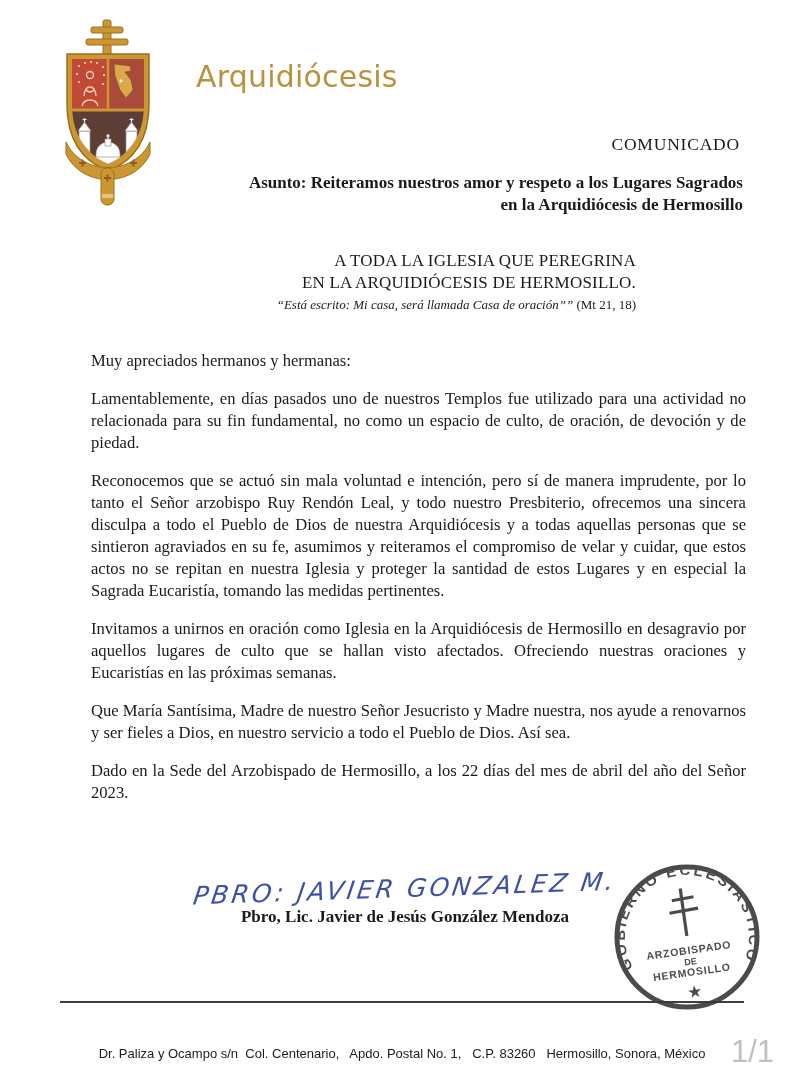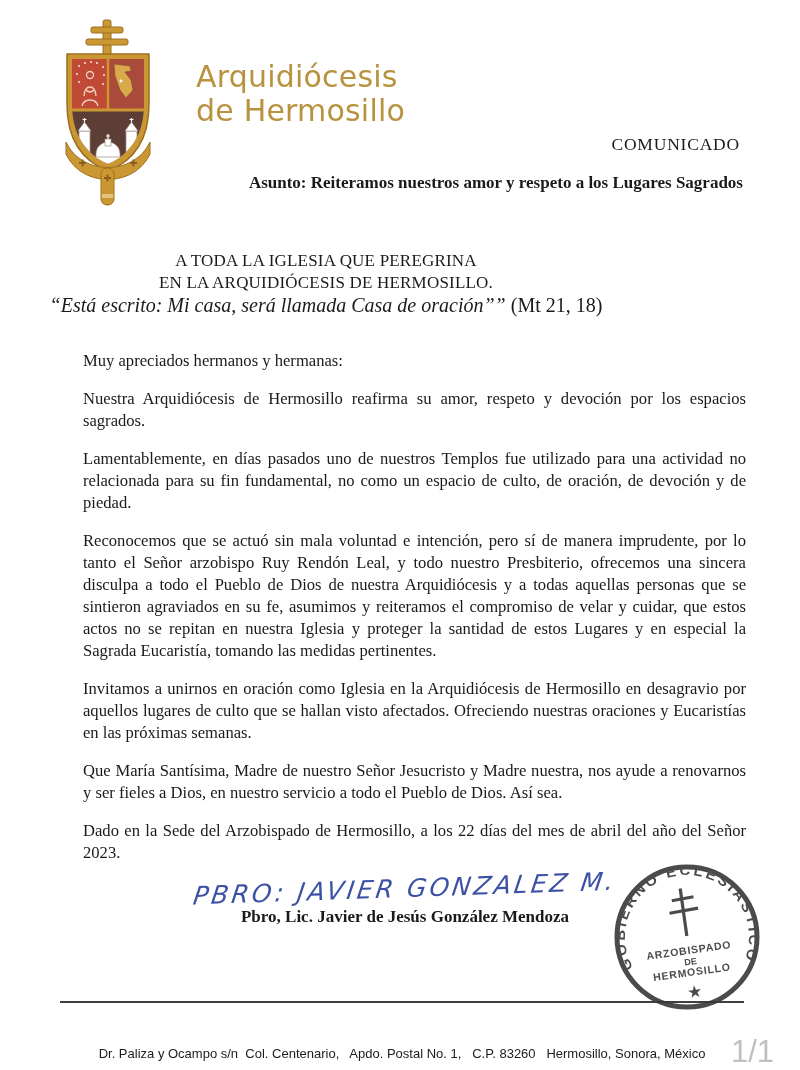--- a/index.html
+++ b/index.html
@@ -20,32 +20,32 @@
     position:absolute; right:60px; top:106px;
     font-size:17.5px; letter-spacing:0.8px;margin-top:28px;
   }
   .subject {
     position:absolute; right:57px; top:172px; width:560px;
     text-align:right; font-weight:bold; font-size:17px; line-height:22px;
   }
 
   
   .salutation {
-    position:absolute; left:8px; top:250px; width:636px;
-    text-align:center; font-size:17px; line-height:22px; letter-spacing:0.2px;
-  }
-  .salutation .quote { font-size:20px; letter-spacing:0; }
+    position:absolute; left:0; top:250px; width:636px;
+    text-align:right; font-size:17px; line-height:22px; letter-spacing:0.2px;
+  }
+  .salutation .quote { font-size:13px; letter-spacing:0; }
   .q-italic { font-style:italic; }
 
   
   .body-text {
     position:absolute; left:79px; top:350px; width:667px;
     font-size:16.6px; line-height:22px; text-align:justify;
   }
-  .body-text p { margin:0 0 16px 4px; }
+  .body-text p { margin:0 0 16px 12px; }
 
   
   .signature { position:absolute; left:165px; top:874px; width:480px; text-align:center; z-index:1; }
   .handwritten {
     font-family:"DejaVu Sans", sans-serif; font-style:italic;
     color:var(--ink-blue, #3c51a3); font-size:25px; letter-spacing:3px;
     transform:rotate(-2deg) skewX(-10deg); white-space:nowrap; margin-bottom:3px;
   }
   .sig-name, .sig-title { font-weight:bold; font-size:17px; line-height:21px; }
 
@@ -137,39 +137,38 @@
       <path d="M72,145 h7 M75.5,141.5 v7"></path>
     </g>
 
     <rect x="43" y="150" width="13" height="37" rx="6" fill="#cb9733" stroke="#9a701f" stroke-width="1"></rect>
     <path d="M46,160 h7 M49.5,156.5 v7" stroke="#8a5f1e" stroke-width="1.8"></path>
     <rect x="43.8" y="176" width="11.4" height="4" fill="#e7c27a"></rect>
   </svg>
 
   <div class="org-name">
     <div>Arquidiócesis</div>
-    <div>de Hermosillo</div>
   </div>
   <div class="doc-type">COMUNICADO</div>
 
   <div class="subject">
     <div>Asunto: Reiteramos nuestros amor y respeto a los Lugares Sagrados</div>
+    <div>en la Arquidiócesis de Hermosillo</div>
   </div>
 
   <div class="salutation">
     <div>A TODA LA IGLESIA QUE PEREGRINA</div>
     <div>EN LA ARQUIDIÓCESIS DE HERMOSILLO.</div>
     <div class="quote">
       <span class="q-italic">“Está escrito: Mi casa, será llamada Casa de oración””</span><span> (Mt 21, 18)</span>
     </div>
   </div>
 
   <div class="body-text">
     <p>Muy apreciados hermanos y hermanas:</p>
-    <p>Nuestra Arquidiócesis de Hermosillo reafirma su amor, respeto y devoción por los espacios sagrados.</p>
     <p>Lamentablemente, en días pasados uno de nuestros Templos fue utilizado para una actividad no relacionada para su fin fundamental, no como un espacio de culto, de oración, de devoción y de piedad.</p>
     <p>Reconocemos que se actuó sin mala voluntad e intención, pero sí de manera imprudente, por lo tanto el Señor arzobispo Ruy Rendón Leal, y todo nuestro Presbiterio, ofrecemos una sincera disculpa a todo el Pueblo de Dios de nuestra Arquidiócesis y a todas aquellas personas que se sintieron agraviados en su fe, asumimos y reiteramos el compromiso de velar y cuidar, que estos actos no se repitan en nuestra Iglesia y proteger la santidad de estos Lugares y en especial la Sagrada Eucaristía, tomando las medidas pertinentes.</p>
     <p>Invitamos a unirnos en oración como Iglesia en la Arquidiócesis de Hermosillo en desagravio por aquellos lugares de culto que se hallan visto afectados. Ofreciendo nuestras oraciones y Eucaristías en las próximas semanas.</p>
     <p>Que María Santísima, Madre de nuestro Señor Jesucristo y Madre nuestra, nos ayude a renovarnos y ser fieles a Dios, en nuestro servicio a todo el Pueblo de Dios. Así sea.</p>
     <p>Dado en la Sede del Arzobispado de Hermosillo, a los 22 días del mes de abril del año del Señor 2023.</p>
   </div>
 
   <div class="signature">
     <div class="handwritten">PBRO: JAVIER GONZALEZ M.</div>
     <div class="sig-name">Pbro, Lic. Javier de Jesús González Mendoza</div>

